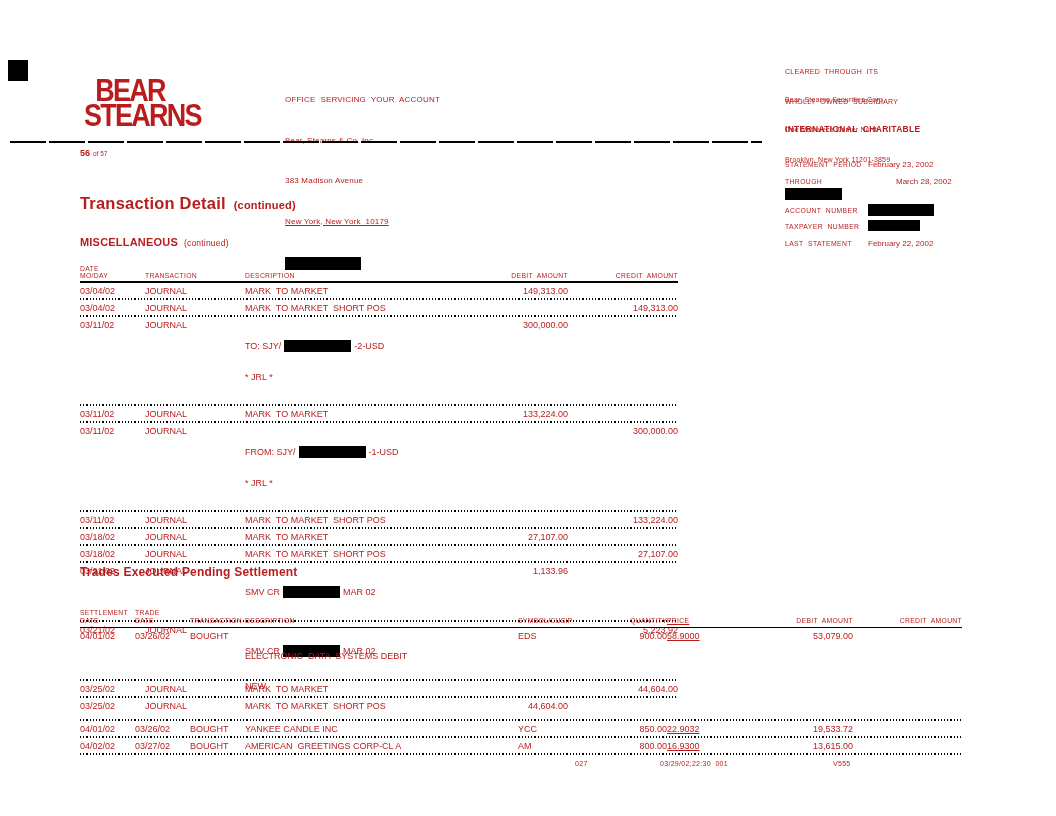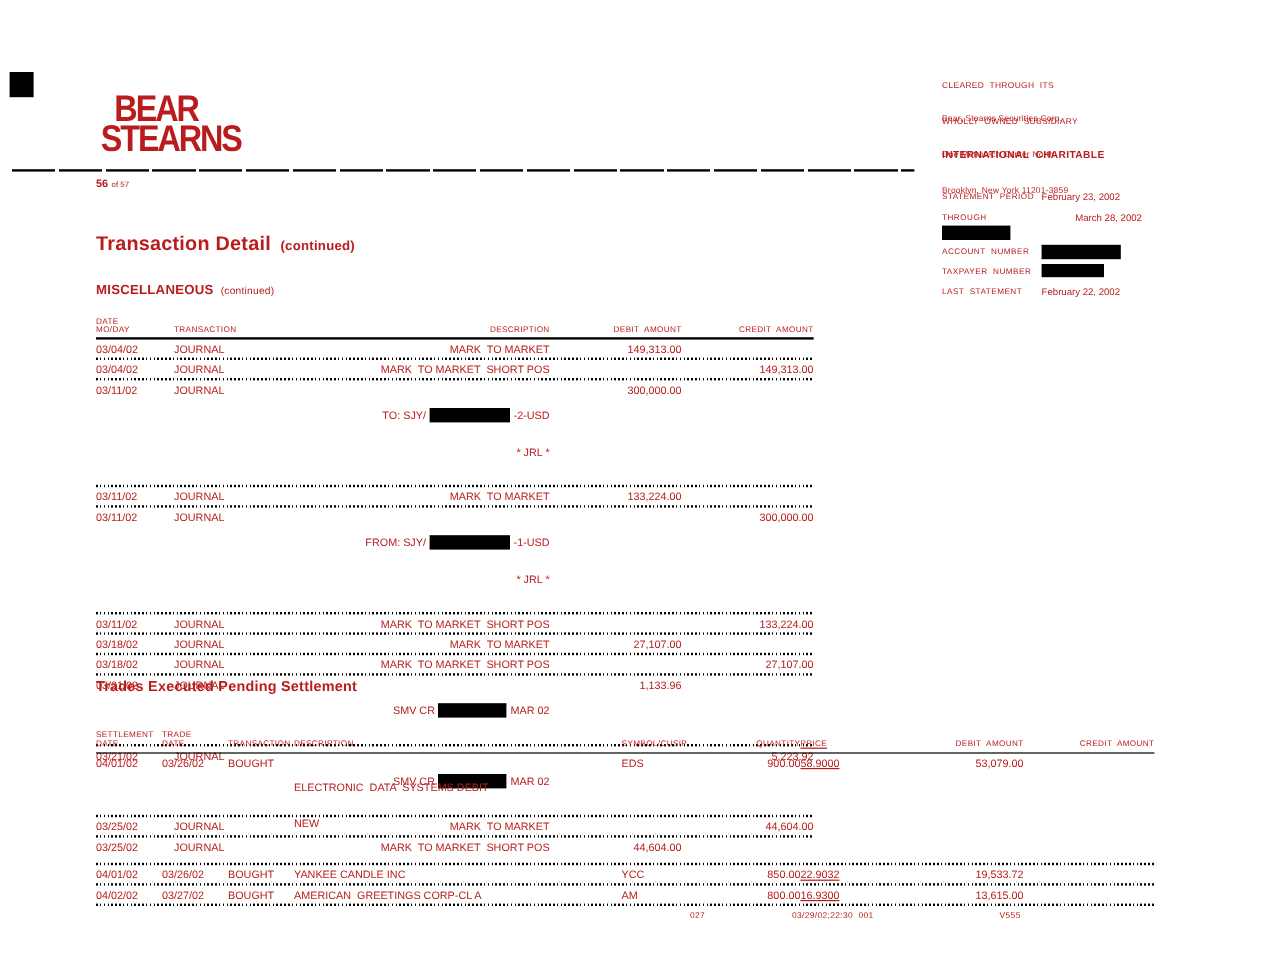--- a/index.html
+++ b/index.html
@@ -55,21 +55,21 @@
   
   .dotsep{height:2px;background:repeating-linear-gradient(to right,#000 0 1.3px,transparent 1.3px 3.2px);}
   .thead{display:flex;align-items:flex-end;font-size:6.8px;letter-spacing:0.3px;padding-bottom:2px;}
   .trow{display:flex;align-items:flex-start;font-size:9px;padding:2.5px 0;line-height:10px;}
 
   
   .misc{left:80px;top:241px;width:598px;}
   .misc .thead{border-bottom:2px solid #000;}
   .m-date{width:65px;}
   .m-tx{width:100px;}
-  .m-desc{width:213px;white-space:pre;text-align:right;}
+  .m-desc{width:213px;white-space:pre;}
   .m-debit{width:110px;text-align:right;white-space:pre;}
   .m-credit{width:110px;text-align:right;white-space:pre;}
   .m-desc .redact{height:12px;vertical-align:-3px;margin:0 3px;}
   .r-sjy{width:67px;}
   .r-smv{width:57px;height:13px;}
   .total-row{border-top:2px solid #000;border-bottom:3px solid #000;}
   .total-row .m-date{width:165px;}
 
   
   .trades{left:80px;top:585px;width:882px;}
@@ -96,20 +96,27 @@
 
 <div class="page">
 
   <div class="abs corner-mark"></div>
 
   <div class="abs logo">
     <div class="l1">BEAR</div>
     <div class="l2">STEARNS</div>
   </div>
 
+  <div class="abs office pre">
+    <div>OFFICE  SERVICING  YOUR  ACCOUNT</div>
+    <div>Bear, Stearns &amp; Co. Inc.</div>
+    <div>383 Madison Avenue</div>
+    <div class="uline">New York, New York  10179</div>
+    <span class="redact"></span>
+  </div>
 
   <div class="abs cleared pre">
     <div>CLEARED  THROUGH  ITS</div>
     <div>WHOLLY  OWNED  SUBSIDIARY</div>
   </div>
 
   <div class="abs subsid pre">
     <div>Bear, Stearns Securities Corp.</div>
     <div>One Metrotech Center North</div>
     <div>Brooklyn, New York 11201-3859</div>

